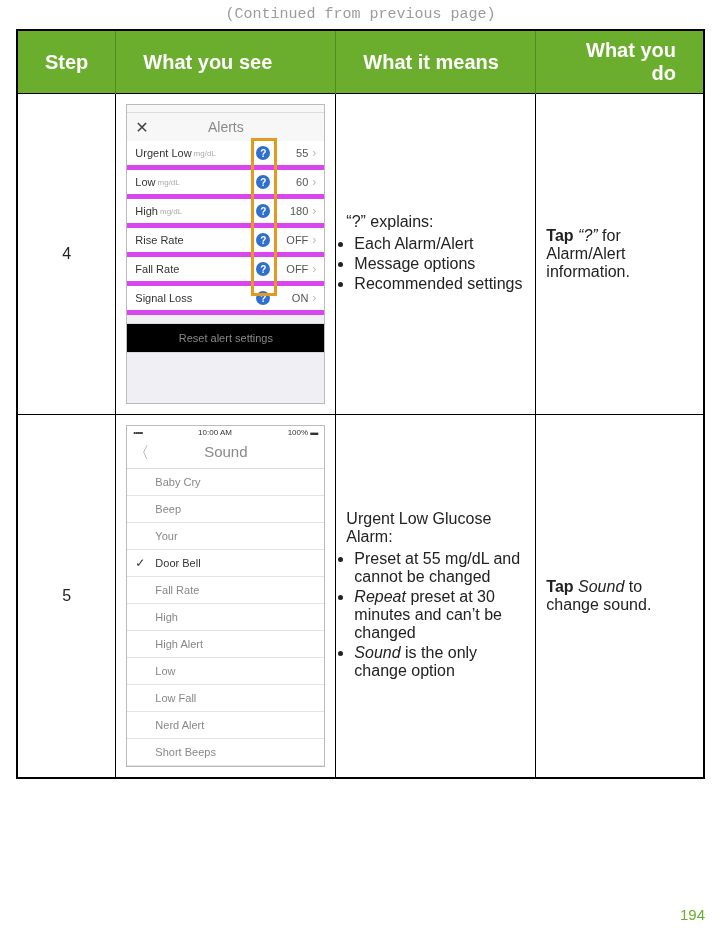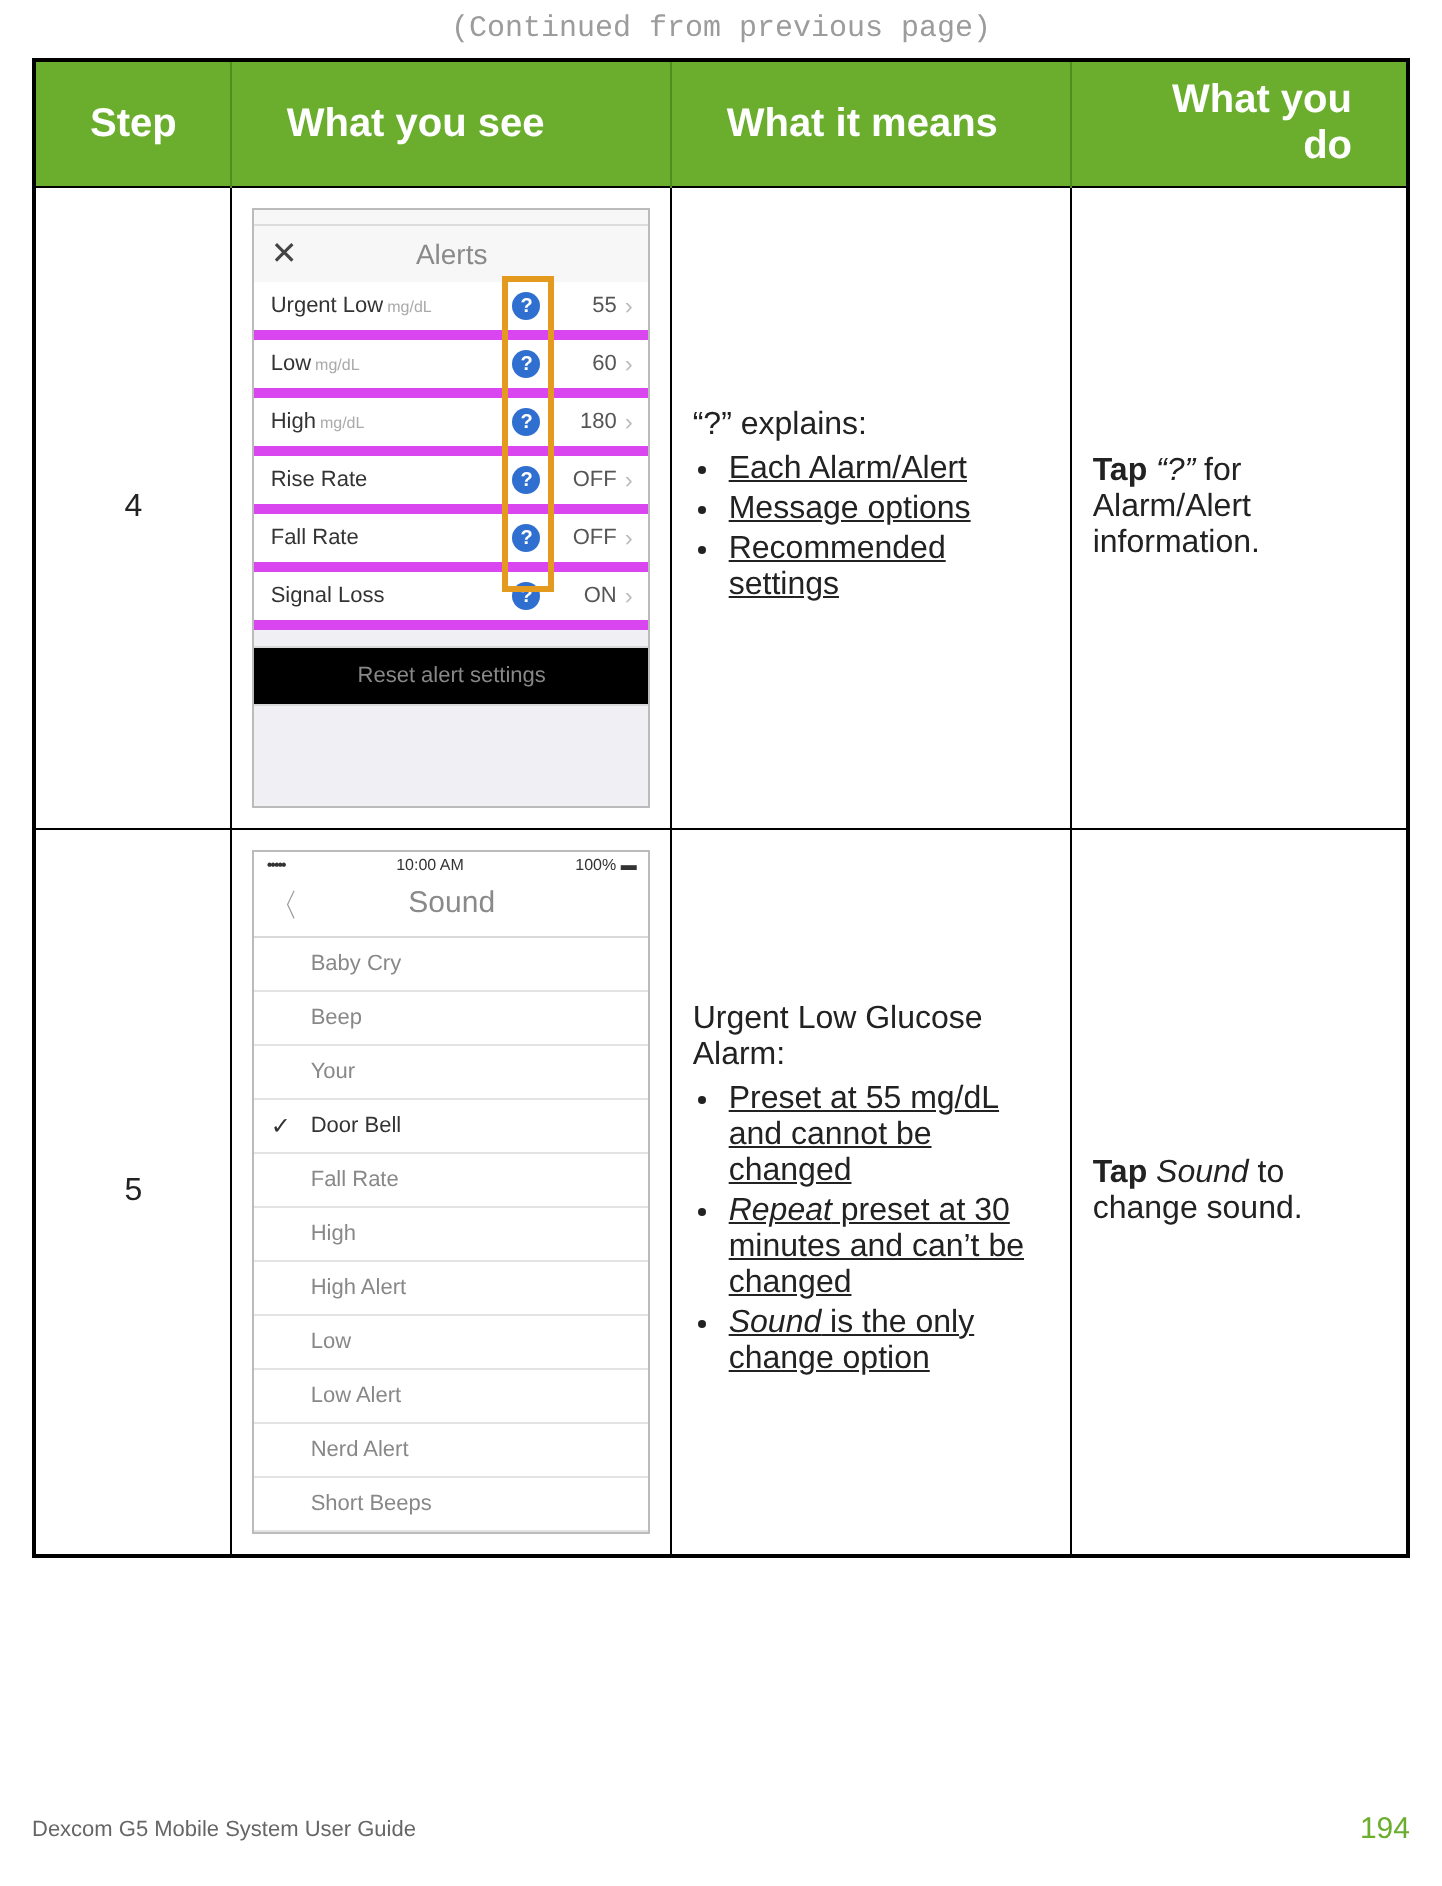--- a/index.html
+++ b/index.html
@@ -38,21 +38,21 @@
     border: 1px solid #000;
     vertical-align: middle;
     padding: 10px;
     font-size: 16px;
     color: #222;
   }
   .col-step { width: 52px; text-align: center; font-size: 18px; }
   .col-see  { width: 220px; padding: 6px; }
   .col-mean { width: 200px; }
   .col-do   { }
-  ul.bullets { list-style: disc; margin-left: 18px; margin-top: 4px; text-decoration: underline; }
+  ul.bullets { list-style: disc; margin-left: 8px; margin-top: 4px; }
   ul.bullets li { margin-bottom: 2px; }
   .lead { margin-bottom: 4px; }
   .bold { font-weight: 700; }
   .ital { font-style: italic; }
 
   
   .phone1 {
     border: 1px solid #bbb;
     background: #efeff4;
     font-family: -apple-system, "Helvetica Neue", Arial, sans-serif;
@@ -249,21 +249,21 @@
           </div>
           <div id="p2rows">
               <div class="p2-row">Baby Cry</div>
               <div class="p2-row">Beep</div>
               <div class="p2-row">Your</div>
               <div class="p2-row selected"><span class="check">✓</span>Door Bell</div>
               <div class="p2-row">Fall Rate</div>
               <div class="p2-row">High</div>
               <div class="p2-row">High Alert</div>
               <div class="p2-row">Low</div>
-              <div class="p2-row">Low Alert</div>
+              <div class="p2-row">Low Fall</div>
               <div class="p2-row">Nerd Alert</div>
               <div class="p2-row">Short Beeps</div>
             </div>
         </div>
       </td>
       <td class="col-mean">
         <div class="lead">Urgent Low Glucose Alarm:</div>
         <ul class="bullets" id="r5bullets">
             <li>Preset at 55 mg/dL and cannot be changed</li>
             <li><span class="ital">Repeat</span> preset at 30 minutes and can’t be changed</li>
@@ -271,15 +271,14 @@
           </ul>
       </td>
       <td class="col-do">
         <span class="bold">Tap </span><span class="ital">Sound</span><span> to change sound.</span>
       </td>
     </tr>
   </tbody>
 </table>
 
 <div class="footer">
-  <div class="guide">Dexcom G5 Mobile System User Guide</div>
   <div class="pnum">194</div>
 </div>
 
 </body></html>

